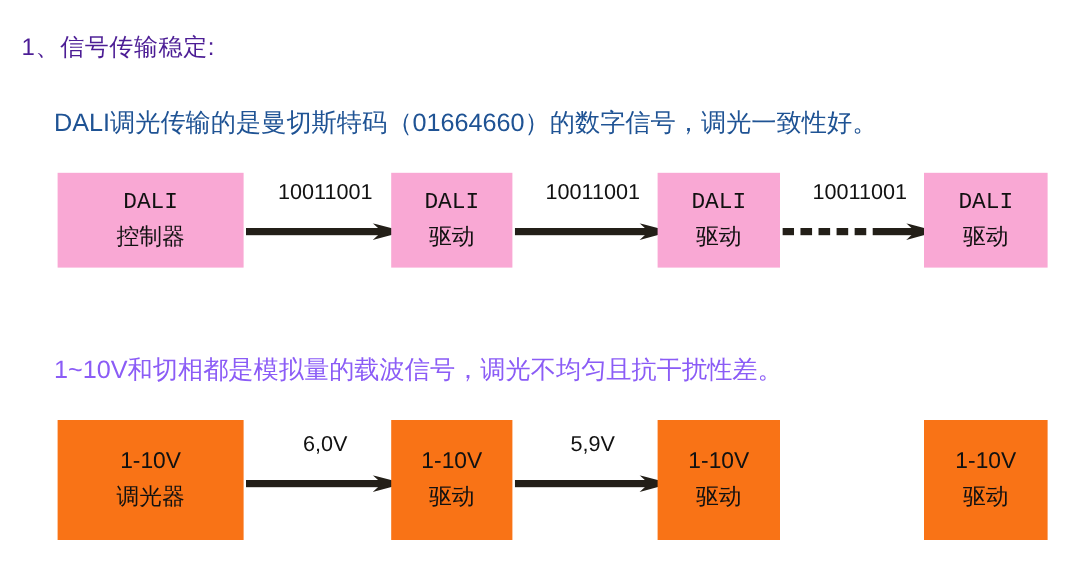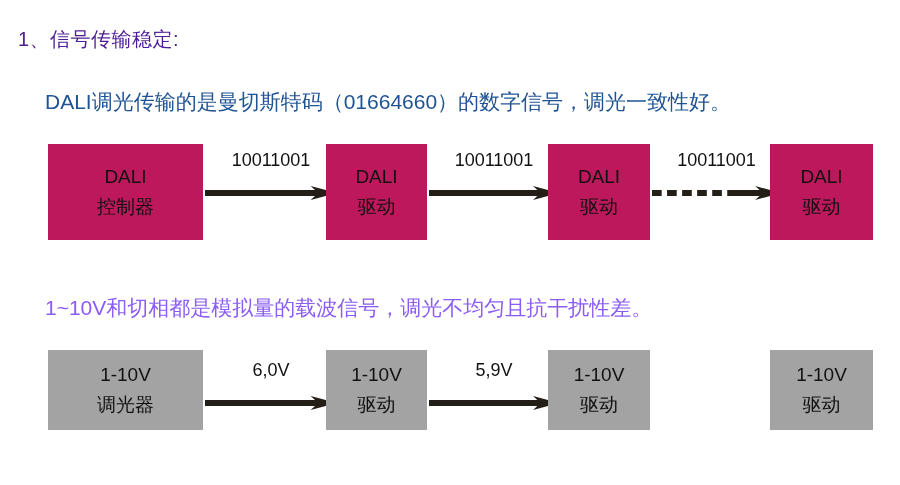--- a/index.html
+++ b/index.html
@@ -70,22 +70,22 @@
     box-sizing: border-box;
     display: flex;
     flex-direction: column;
     align-items: center;
     justify-content: center;
     line-height: 1.45;
     text-align: center;
     font-size: 19px;
     color: #111111;
   }
-  .row-dali .node   { background: #be185d; height: 96px; top: 0; }
-  .row-analog .node { background: #a3a3a3; height: 80px; top: 0; }
+  .row-dali .node   { background: #f9a8d4; height: 79px; top: 0; font-family: Liberation Mono, monospace; }
+  .row-analog .node { background: #f97316; height: 100px; top: 0; }
 
   .node .l1, .node .l2 { display: block; white-space: nowrap; }
   .node .l1 { margin-bottom: 2px; }
 
   
   .n1 { left: 48px;  width: 155px; }
   .n2 { left: 326px; width: 101px; }
   .n3 { left: 548px; width: 102px; }
   .n4 { left: 770px; width: 103px; }
 

